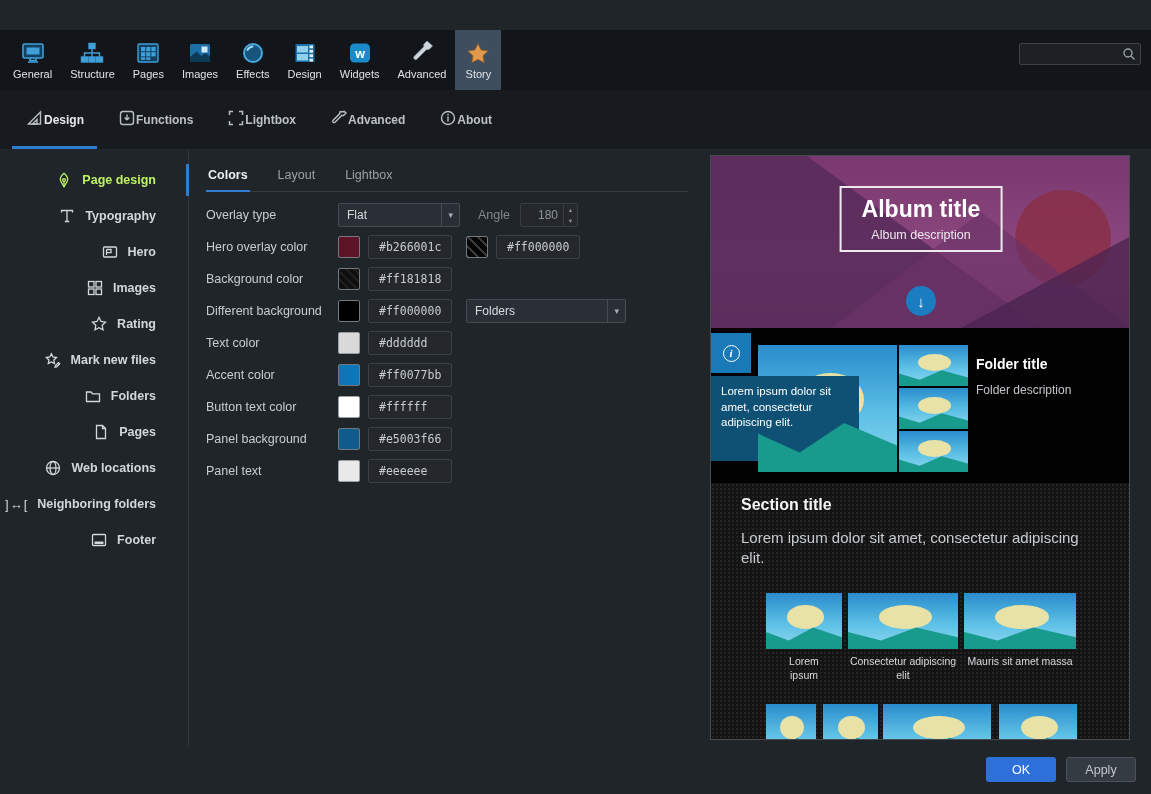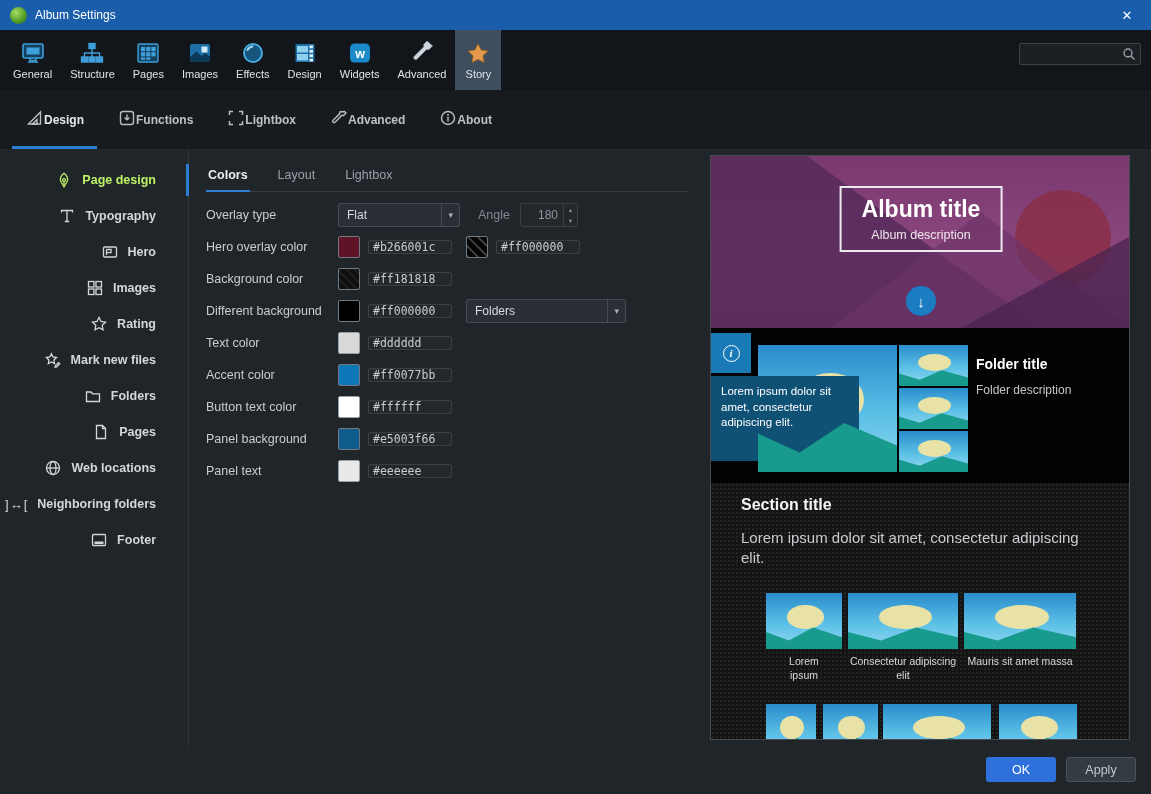--- a/index.html
+++ b/index.html
@@ -62,21 +62,21 @@
   .sw-hero1{background:#5e1326;}
   .sw-hero2{background:repeating-linear-gradient(45deg,#3b3b3b 0 2px,#050505 2px 7px);}
   .sw-bg{background:repeating-linear-gradient(45deg,#1e1e1e 0 2px,#0f0f0f 2px 6px);}
   .sw-black{background:#000;}
   .sw-text{background:#d9d9d9;border-color:#9aa0a5;}
   .sw-accent{background:#0b77b8;}
   .sw-white{background:#ffffff;border-color:#9aa0a5;}
   .sw-panelbg{background:#0f5c8c;}
   .sw-paneltext{background:#e9e9e9;border-color:#9aa0a5;}
   .sw2{margin-left:14px;}
-  .hexfield{width:84px;height:14px;margin-left:8px;background:#24282d;border:1px solid #3b4046;border-radius:2px;color:#c7ccd1;font:11.5px "DejaVu Sans Mono",monospace;padding:0 4px;outline:none;}
+  .hexfield{width:84px;height:24px;margin-left:8px;background:#24282d;border:1px solid #3b4046;border-radius:2px;color:#c7ccd1;font:11.5px "DejaVu Sans Mono",monospace;padding:0 10px;outline:none;}
 
   
   .previewpane{position:absolute;left:710px;top:5px;width:420px;height:585px;border:1px solid #464b50;overflow:hidden;background:#000;}
   .hero{position:absolute;left:0;top:0;width:420px;height:172px;overflow:hidden;}
   .hero svg{position:absolute;left:0;top:0;}
   .hero-box{position:absolute;left:50%;top:30px;transform:translateX(-50%);border:2px solid #eceaee;padding:8px 20px;text-align:center;}
   .hero-title{font-size:23px;font-weight:700;color:#fff;white-space:nowrap;}
   .hero-desc{font-size:12.5px;color:#efe7ee;margin-top:5px;white-space:nowrap;}
   .hero-arrow{position:absolute;left:50%;top:130px;transform:translateX(-50%);width:30px;height:30px;border-radius:50%;background:#1b7cc2;color:#fff;display:flex;align-items:center;justify-content:center;font-size:15px;}
 
@@ -109,25 +109,20 @@
   .footerbar{position:absolute;left:0;right:0;bottom:0;height:48px;background:#20252a;}
   .btn{position:absolute;top:11px;height:25px;width:70px;border-radius:3px;font-size:12.5px;display:flex;align-items:center;justify-content:center;}
   .btn-ok{right:95px;background:#2e70d9;color:#fff;}
   .btn-apply{right:15px;background:#343b42;border:1px solid #4b525a;color:#c3c8cd;}
 </style>
 </head>
 <body>
 
 <div class="window">
 
-  <div class="titlebar">
-    <span class="logo"></span>
-    <span class="tb-title">Album Settings</span>
-    <span class="tb-close">✕</span>
-  </div>
 
   <div class="toolbar">
     <div class="tool">
       <span>
           <svg width="26" height="24" viewBox="0 0 26 24">
             <rect x="3" y="3" width="20" height="14" rx="1.5" fill="#123f5e" stroke="#3f9fd9" stroke-width="1.6"></rect>
             <rect x="6.5" y="6.5" width="13" height="7" fill="#3f9fd9"></rect>
             <path d="M10 17 v2.5 h6 V17" fill="none" stroke="#3f9fd9" stroke-width="1.6"></path>
             <path d="M8 21 h10" stroke="#3f9fd9" stroke-width="1.6"></path>
           </svg>

